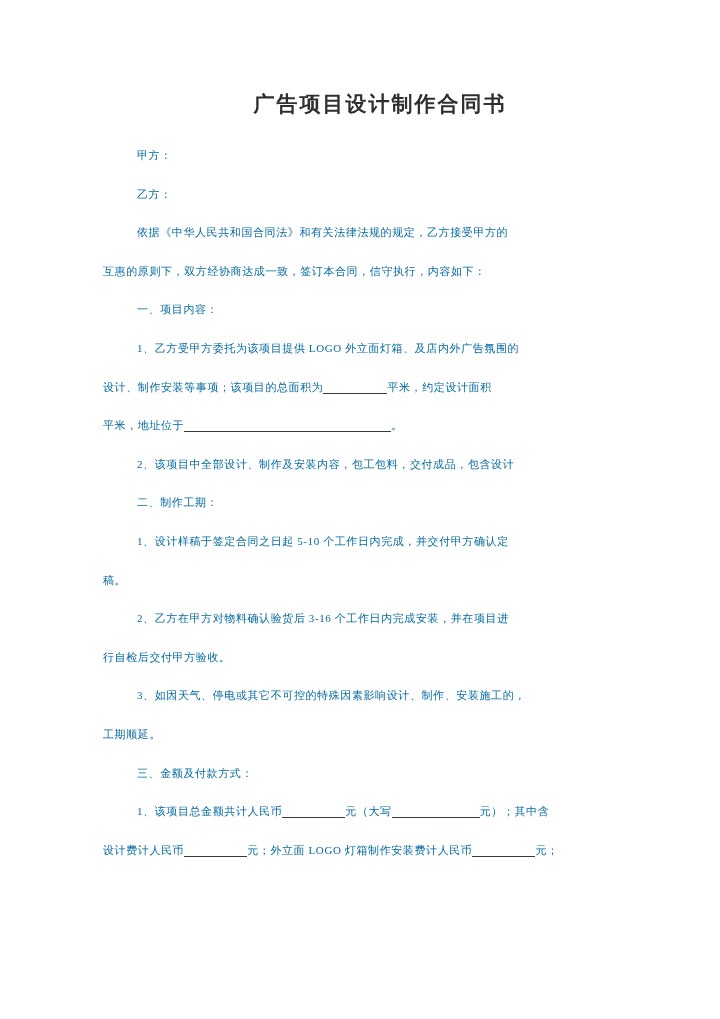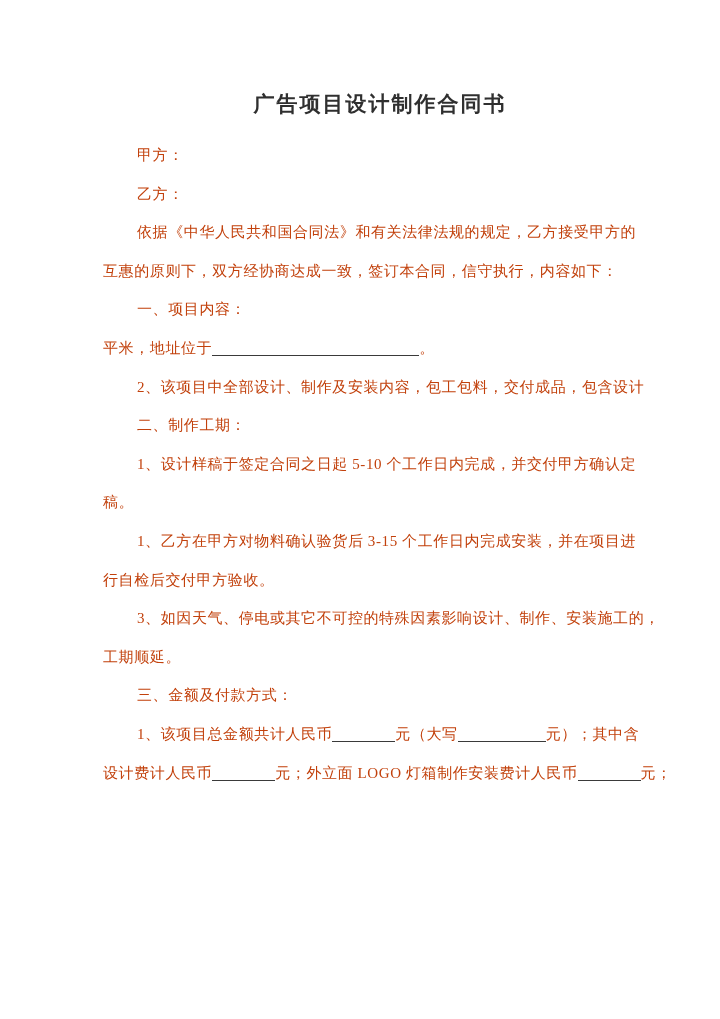--- a/index.html
+++ b/index.html
@@ -28,24 +28,24 @@
     transform: translateX(20px);
   }
   .content {
     margin-top: 18px;
     padding-left: 103px;
     padding-right: 0;
   }
   .line {
     height: 38.6px;
     line-height: 38.6px;
-    font-size: 15px;
+    font-size: 11px;
     letter-spacing: 0.6px;
     white-space: nowrap;
-    color: #c2410c;
+    color: #0369a1;
   }
   .line.indent {
     padding-left: 34px;
   }
   .blank {
     display: inline-block;
     height: 1em;
     border-bottom: 1px solid #3a3a3a;
     position: relative;
     top: 3px;
@@ -65,26 +65,28 @@
 
 <div class="page">
   <h1 class="title">广告项目设计制作合同书</h1>
 
   <div class="content">
       <div class="line indent"><span>甲方：</span></div>
       <div class="line indent"><span>乙方：</span></div>
       <div class="line indent"><span>依据《中华人民共和国合同法》和有关法律法规的规定，乙方接受甲方的</span></div>
       <div class="line"><span>互惠的原则下，双方经协商达成一致，签订本合同，信守执行，内容如下：</span></div>
       <div class="line indent"><span>一、项目内容：</span></div>
+      <div class="line indent"><span>1、乙方受甲方委托为该项目提供 LOGO 外立面灯箱、及店内外广告氛围的</span></div>
+      <div class="line"><span>设计、制作安装等事项；该项目的总面积为</span><span class="blank" style="width: 64px;"></span><span>平米，约定设计面积</span></div>
       <div class="line"><span>平米，地址位于</span><span class="blank" style="width: 207px;"></span><span>。</span></div>
       <div class="line indent"><span>2、该项目中全部设计、制作及安装内容，包工包料，交付成品，包含设计</span></div>
       <div class="line indent"><span>二、制作工期：</span></div>
       <div class="line indent"><span>1、设计样稿于签定合同之日起 5-10 个工作日内完成，并交付甲方确认定</span></div>
       <div class="line"><span>稿。</span></div>
-      <div class="line indent"><span>1、乙方在甲方对物料确认验货后 3-15 个工作日内完成安装，并在项目进</span></div>
+      <div class="line indent"><span>2、乙方在甲方对物料确认验货后 3-16 个工作日内完成安装，并在项目进</span></div>
       <div class="line"><span>行自检后交付甲方验收。</span></div>
       <div class="line indent"><span>3、如因天气、停电或其它不可控的特殊因素影响设计、制作、安装施工的，</span></div>
       <div class="line"><span>工期顺延。</span></div>
       <div class="line indent"><span>三、金额及付款方式：</span></div>
       <div class="line indent"><span>1、该项目总金额共计人民币</span><span class="blank" style="width: 63px;"></span><span>元（大写</span><span class="blank" style="width: 88px;"></span><span>元）；其中含</span></div>
       <div class="line"><span>设计费计人民币</span><span class="blank" style="width: 63px;"></span><span>元；外立面 LOGO 灯箱制作安装费计人民币</span><span class="blank" style="width: 63px;"></span><span>元；</span></div>
     </div>
 
   <div class="page-number">1</div>
 </div>

